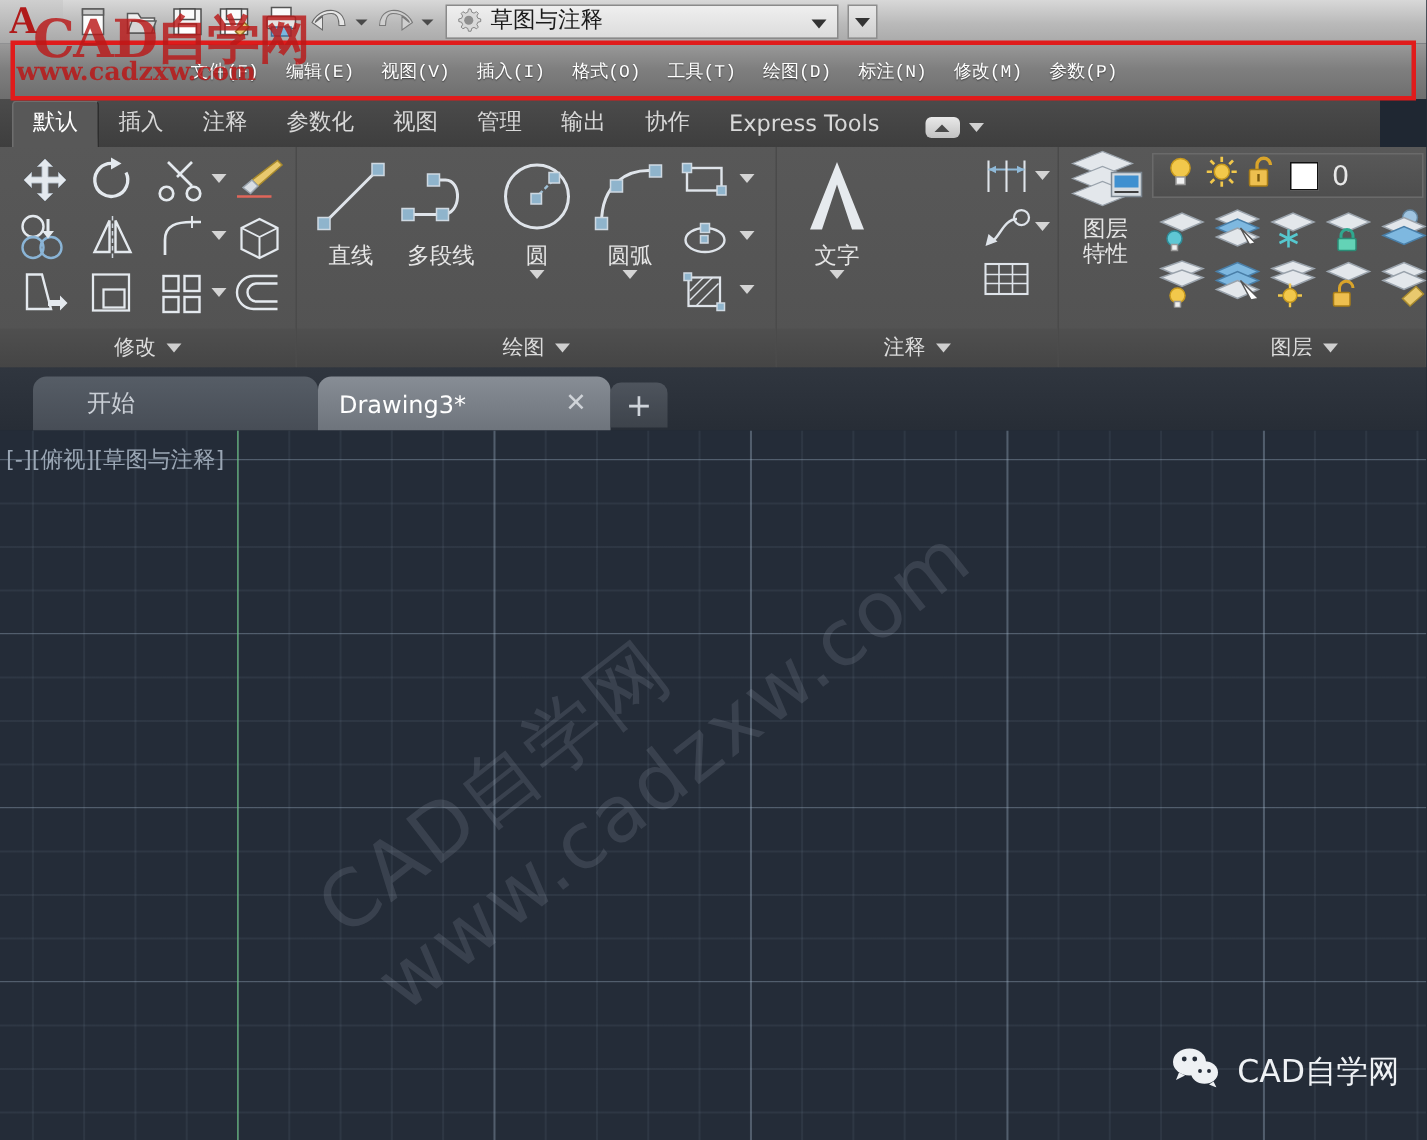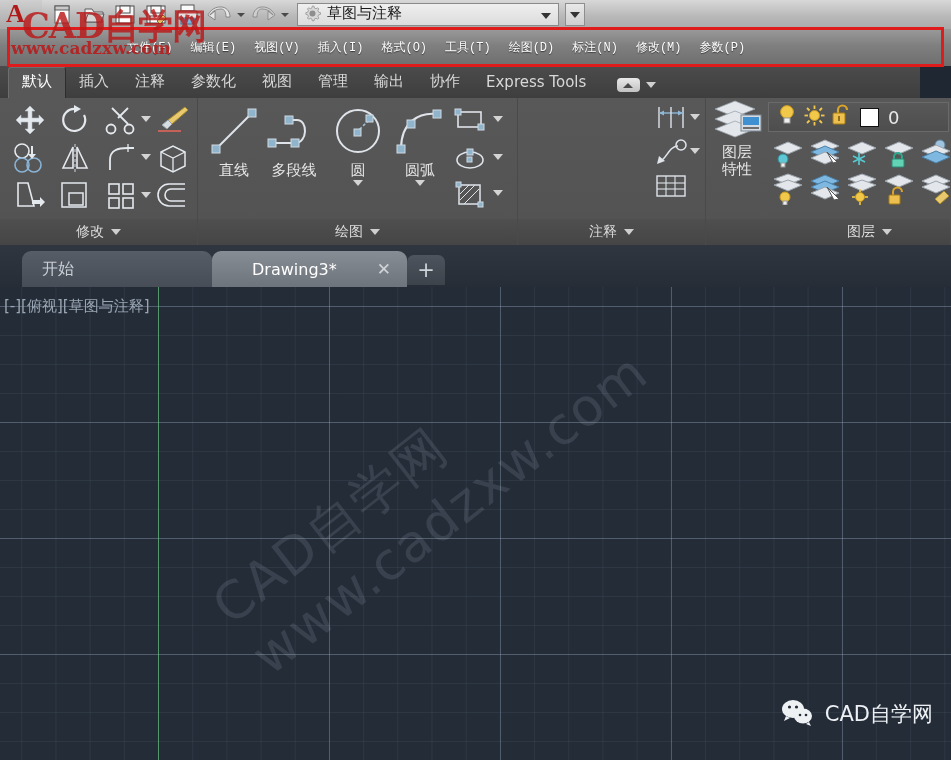--- a/index.html
+++ b/index.html
@@ -188,27 +188,27 @@
     border-radius: 9px 9px 0 0;
     display: flex; align-items: center;
     font-family: "DejaVu Sans", sans-serif;
   }
   .ftab .ftab-label { font-size: 16px; }
   #tab-start {
     left: 22px; width: 190px;
     background: linear-gradient(#565d66, #474d56);
     color: #c9ced5;
   }
-  #tab-start .ftab-label { margin-left: 20px; color: #c9ced5; }
+  #tab-start .ftab-label { margin-left: 36px; color: #c9ced5; }
   #tab-drawing {
     left: 212px; width: 195px;
     background: linear-gradient(#878d95, #6e747c);
     color: #ffffff;
   }
-  #tab-drawing .ftab-label { margin-left: 40px; color: #ffffff; }
+  #tab-drawing .ftab-label { margin-left: 14px; color: #ffffff; }
   #tab-close {
     position: absolute; right: 16px; top: 10px;
     font-size: 17px; color: #cfd3d8; line-height: 16px;
   }
   #tab-new {
     left: 407px; top: 10px; width: 38px; height: 30px;
     background: linear-gradient(#4e545d, #3d434b);
     border-radius: 7px 7px 0 0;
     display: flex; align-items: center; justify-content: center;
     color: #cfd4da; font-size: 21px;
@@ -561,20 +561,29 @@
     </div>
     <div class="panel-title">
       <span>绘图</span>
       <span class="pchev"></span>
     </div>
   </div>
 
   <div class="panel" style="width:188px;">
     <div class="panel-content">
 
+      <div class="big-btn" style="left:8px; top:2px;">
+        <div class="glyph">
+          <svg width="52" height="56" viewBox="0 0 52 56">
+            <path d="M26 5 L44 50 H36 L26 20 L16 50 H8 Z" fill="#e6eaee"></path>
+          </svg>
+        </div>
+        <div class="lbl">文字</div>
+        <div class="dropchev"></div>
+      </div>
 
 
       <div class="sm-btn" style="left:136px; top:6px;">
         <svg width="34" height="28" viewBox="0 0 34 28">
           <line x1="5" y1="3" x2="5" y2="24" stroke="#dfe4ea" stroke-width="1.4"></line>
           <line x1="29" y1="3" x2="29" y2="24" stroke="#dfe4ea" stroke-width="1.4"></line>
           <line x1="5" y1="9" x2="29" y2="9" stroke="#8fb9d8" stroke-width="1.4"></line>
           <path d="M5 9 l5 -2.5 v5 Z" fill="#8fb9d8"></path>
           <path d="M29 9 l-5 -2.5 v5 Z" fill="#8fb9d8"></path>
           <line x1="17" y1="3" x2="17" y2="24" stroke="#dfe4ea" stroke-width="1.4"></line>

